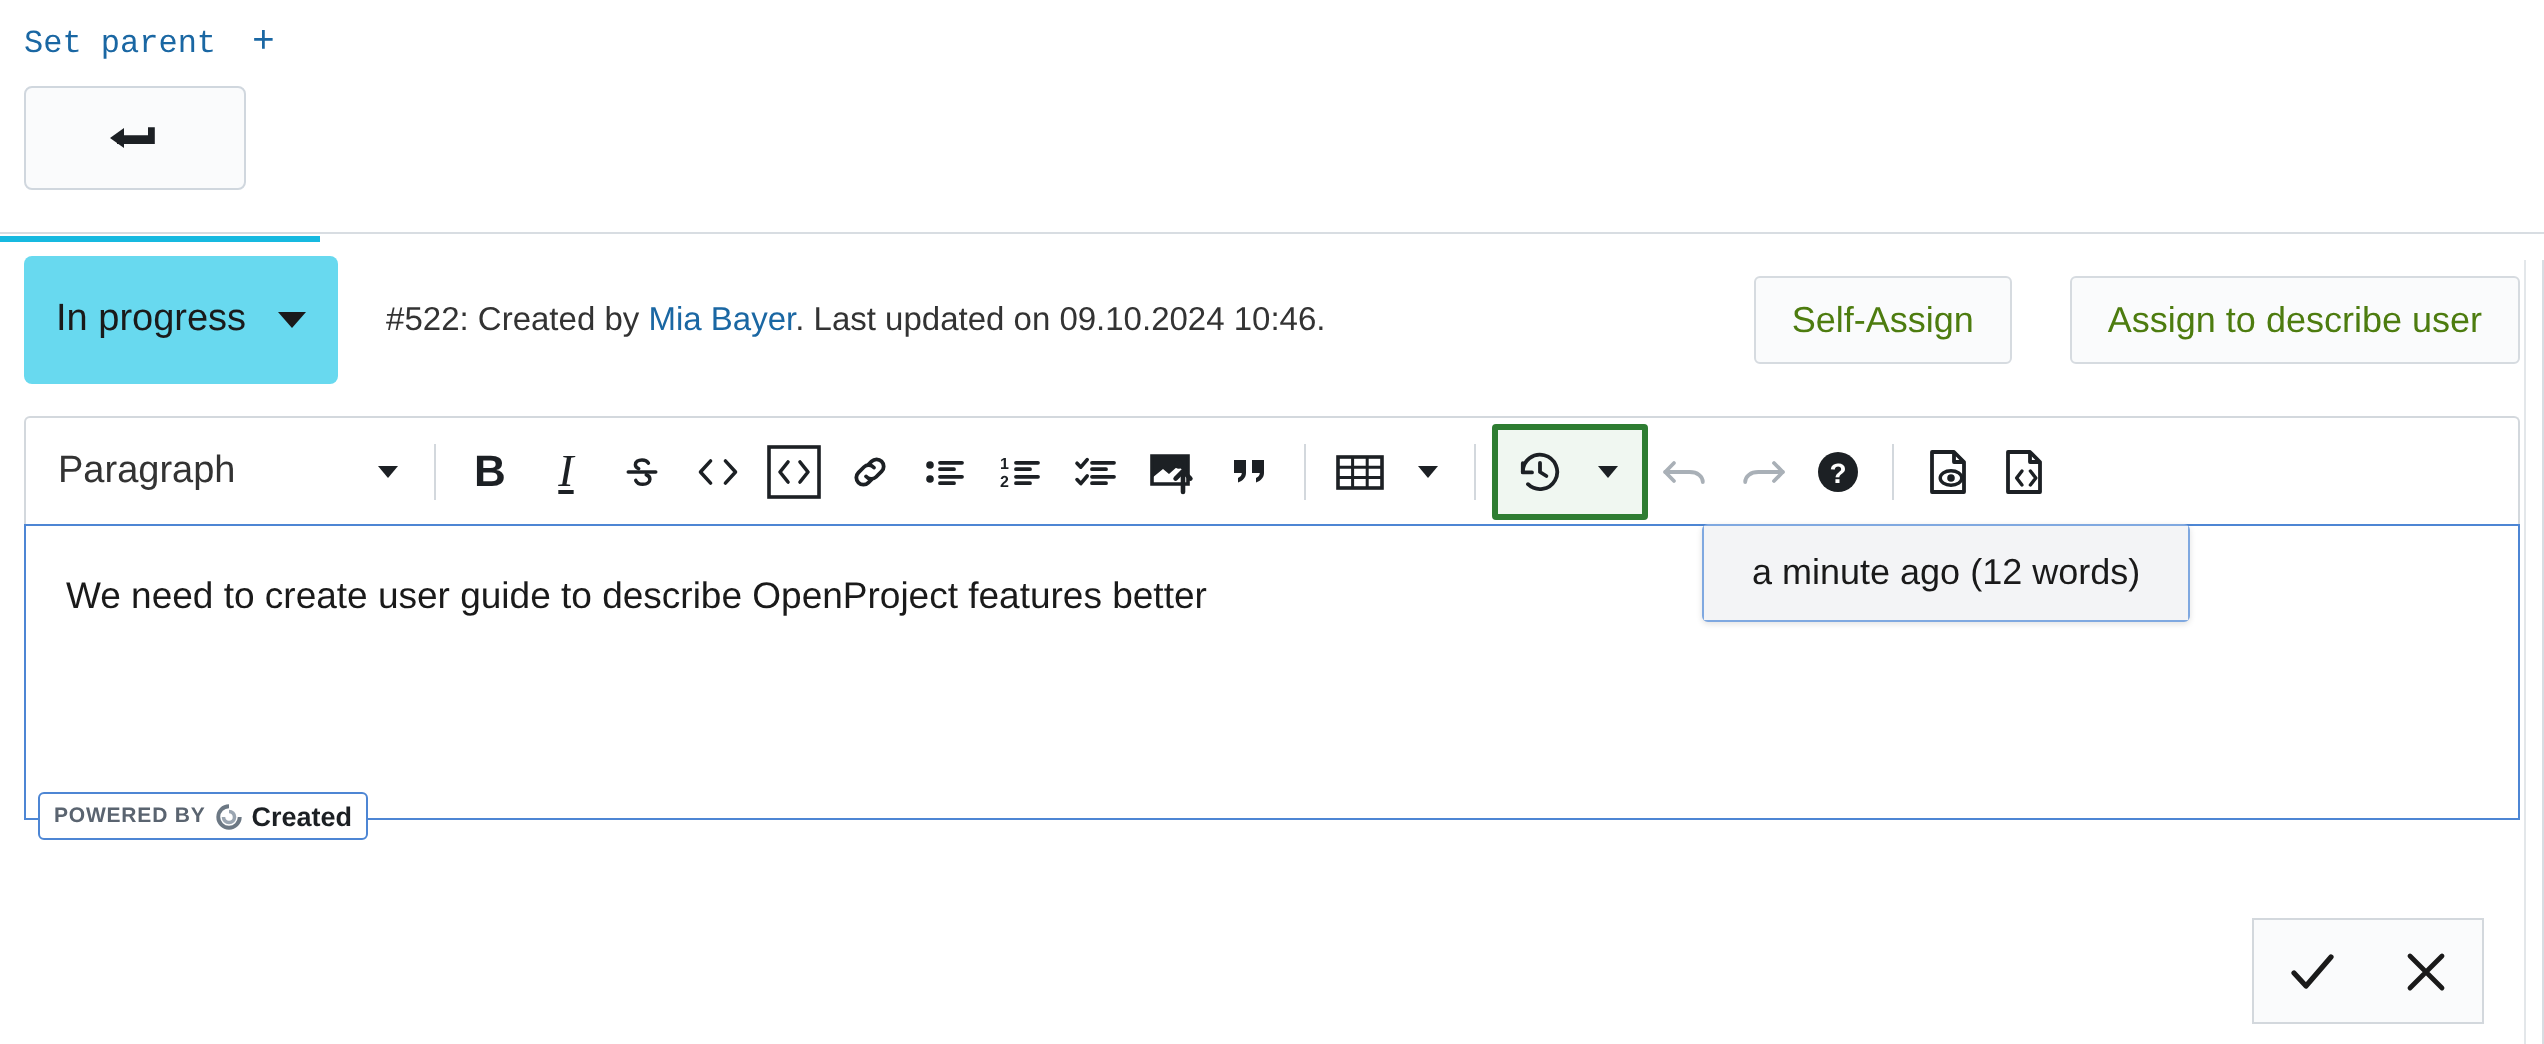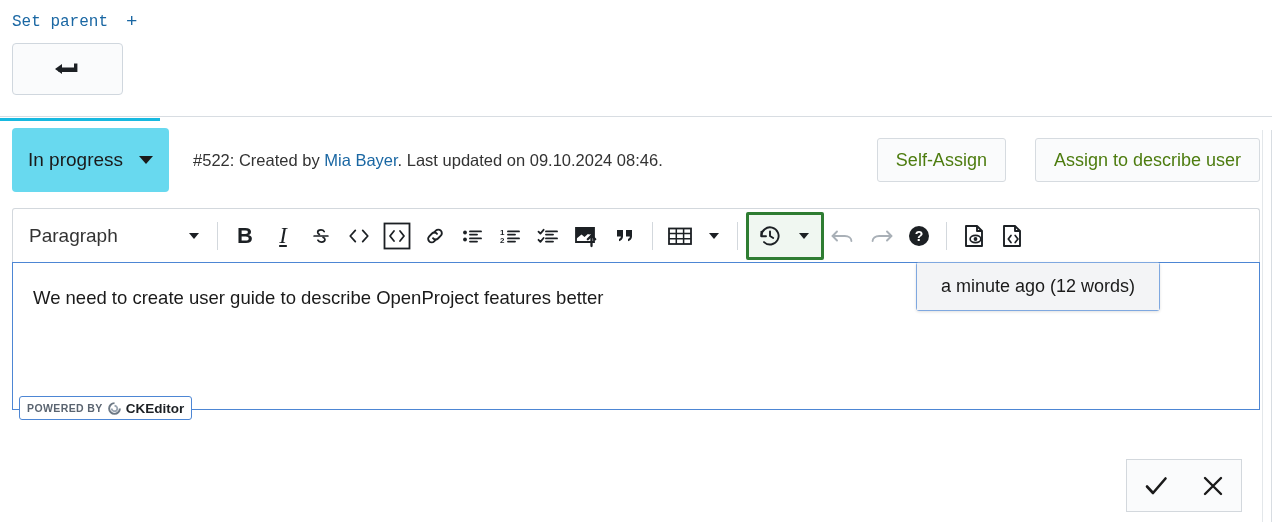--- a/index.html
+++ b/index.html
@@ -262,21 +262,21 @@
   .ckeditor-word {
     font-size: 13.5px;
     color: #1c2024;
     font-weight: 700;
     letter-spacing: 0;
   }
 
   
   .rev-panel {
     position: absolute;
-    left: 904px;
+    left: 839px;
     top: 54px;
     background: #f3f4f6;
     border: 1px solid #7fa8e0;
     border-radius: 3px;
     padding: 0;
     box-shadow: 0 1px 3px rgba(0,0,0,0.12);
     z-index: 20;
   }
   .rev-item {
     padding: 13px 24px;
@@ -349,21 +349,21 @@
   <div class="sep-line"></div>
   <div class="sep-accent"></div>
 </div>
 
 <div class="meta-row">
   <button class="status-badge">
     <span>In progress</span>
     <span class="status-caret"></span>
   </button>
   <div class="meta-text">
-    <span>#522: Created by </span><a class="meta-user">Mia Bayer</a><span>. Last updated on 09.10.2024 08:46.</span>
+    <span>#522: Created by </span><a class="meta-user">Mia Bayer</a><span>. Last updated on 09.10.2024 10:46.</span>
   </div>
   <div class="meta-spacer"></div>
   <button class="meta-btn">Self-Assign</button>
   <button class="meta-btn">Assign to describe user</button>
 </div>
 
 <div class="editor-wrap">
 
   <div class="ck-toolbar">
 
@@ -521,21 +521,21 @@
   </div>
 
   <div class="ck-content">
     <p>We need to create user guide to describe OpenProject features better</p>
     <div class="ck-powered">
       <span>POWERED BY</span>
       <svg width="13" height="13" viewBox="0 0 16 16">
         <path d="M8 1.4A6.6 6.6 0 1 0 14.6 8" fill="none" stroke="#6c7884" stroke-width="2.4"></path>
         <path d="M8 4.6A3.4 3.4 0 1 1 4.6 8" fill="none" stroke="#9aa5b1" stroke-width="2.2"></path>
       </svg>
-      <span class="ckeditor-word">CKEditor</span>
+      <span class="ckeditor-word">Created</span>
     </div>
   </div>
 
   <div class="rev-panel">
     <div class="rev-item">a minute ago (12 words)</div>
   </div>
 
 </div>
 
 <div class="bottom-actions">

